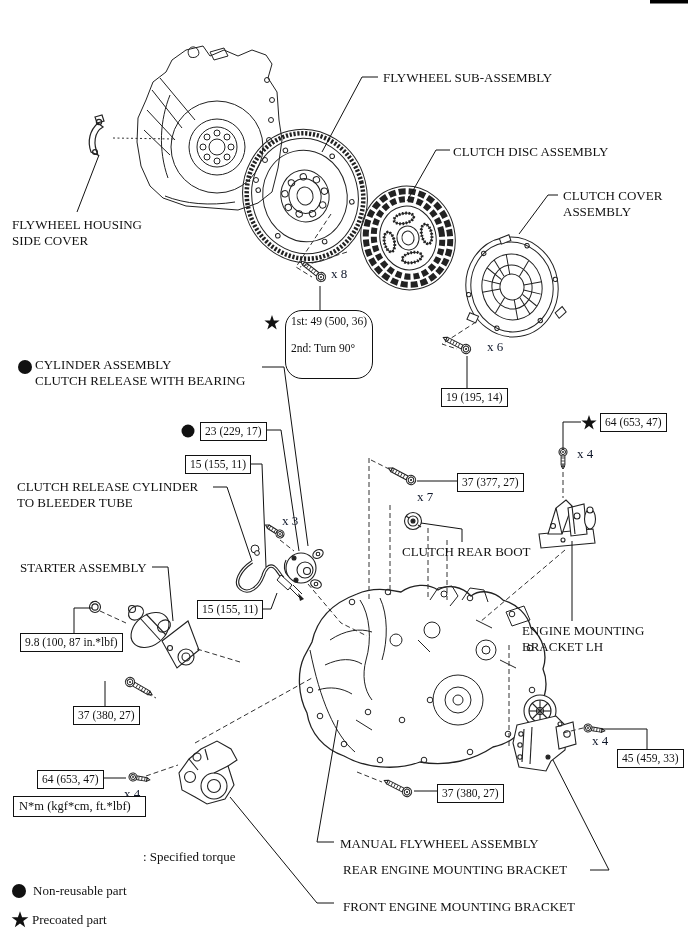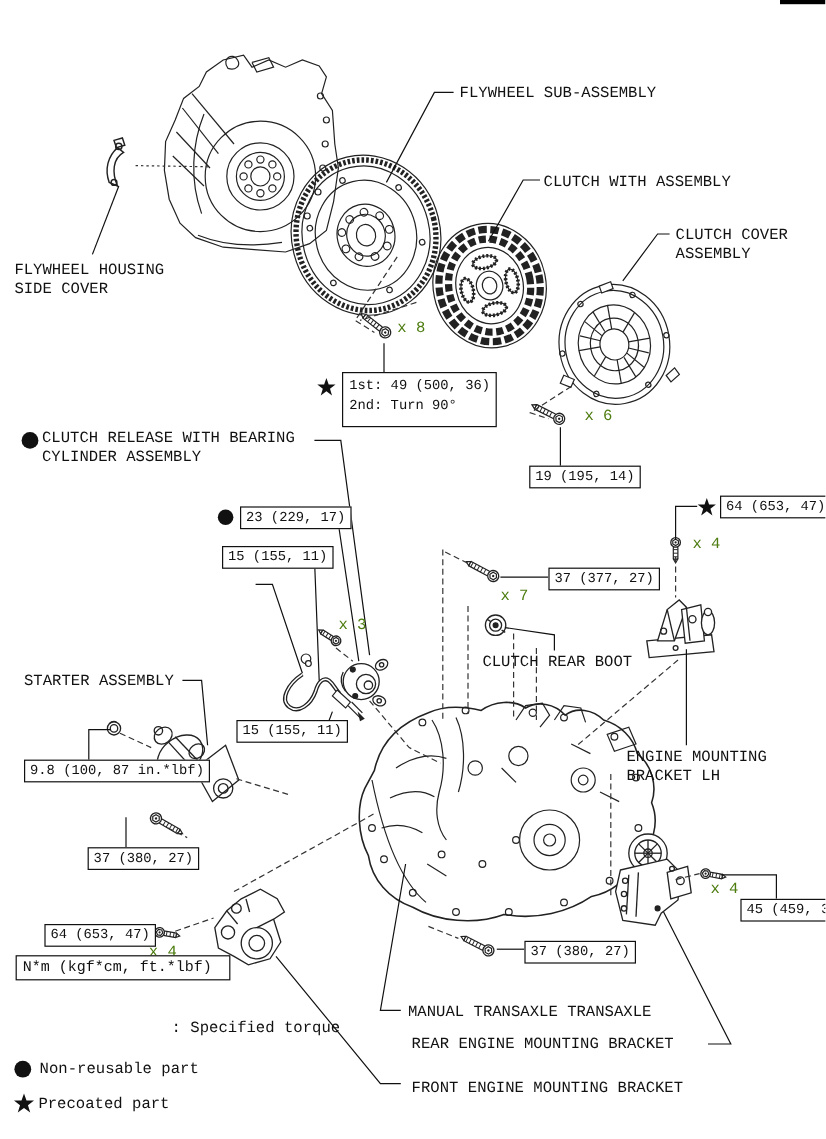--- a/index.html
+++ b/index.html
@@ -1,24 +1,24 @@
 <!DOCTYPE html>
 <html><head>
 <meta charset="utf-8">
 <style>
   html,body{margin:0;padding:0;background:#fff;}
   .canvas{position:relative;width:688px;height:949px;background:#fff;overflow:hidden;
-          font-family:Liberation Mono, monospace;color:#111;}
+          font-family:Liberation Serif, serif;color:#111;}
   .art{position:absolute;left:0;top:0;}
   .lbl{position:absolute;font-size:13px;line-height:16px;white-space:nowrap;color:#111;}
   .tq{position:absolute;border:1.3px solid #111;background:#fff;font-size:11.5px;
       line-height:13px;padding:2px 4px;white-space:nowrap;color:#111;}
-  .tq2{padding:4px 5px 10px 5px;}
-  .tq2 .l2{margin-top:4px;}
-  .cnt{position:absolute;font-size:13px;white-space:nowrap;color:#4d7c0f;}
+  .tq2{padding:4px 5px 23px 5px;border-radius:17px;}
+  .tq2 .l2{margin-top:14px;}
+  .cnt{position:absolute;font-size:13px;white-space:nowrap;color:#0f172a;}
 </style>
 </head>
 <body>
 
 <div class="canvas">
 
 <svg class="art" width="688" height="949" viewBox="0 0 688 949">
   <defs>
     <g id="bolt-l">
       <polygon points="-22,-2 -25.5,0 -22,2" fill="#fff" stroke="#222" stroke-width="1"></polygon>
@@ -362,40 +362,44 @@
     <use href="#star" xlink:href="#star" transform="translate(272,323)"></use>
     <use href="#star" xlink:href="#star" transform="translate(589,423)"></use>
     <circle cx="25" cy="367" r="7"></circle>
     <circle cx="188" cy="431" r="6.5"></circle>
     <circle cx="19" cy="891" r="7"></circle>
     <use href="#star" xlink:href="#star" transform="translate(20,920) scale(1.1)"></use>
   </g>
 </svg>
 
 <div class="lbl" style="left:383px;top:70px">FLYWHEEL SUB-ASSEMBLY</div>
-<div class="lbl" style="left:453px;top:144px">CLUTCH WITH ASSEMBLY</div>
+<div class="lbl" style="left:453px;top:144px">CLUTCH DISC ASSEMBLY</div>
 <div class="lbl" style="left:563px;top:188px">
   <div>CLUTCH COVER</div>
   <div>ASSEMBLY</div>
 </div>
 <div class="lbl" style="left:12px;top:217px">
   <div>FLYWHEEL HOUSING</div>
   <div>SIDE COVER</div>
 </div>
 <div class="lbl" style="left:35px;top:357px">
+  <div>CYLINDER ASSEMBLY</div>
   <div>CLUTCH RELEASE WITH BEARING</div>
-  <div>CYLINDER ASSEMBLY</div>
+</div>
+<div class="lbl" style="left:17px;top:479px">
+  <div>CLUTCH RELEASE CYLINDER</div>
+  <div>TO BLEEDER TUBE</div>
 </div>
 <div class="lbl" style="left:20px;top:560px">STARTER ASSEMBLY</div>
 <div class="lbl" style="left:402px;top:544px">CLUTCH REAR BOOT</div>
 <div class="lbl" style="left:522px;top:623px">
   <div>ENGINE MOUNTING</div>
   <div>BRACKET LH</div>
 </div>
-<div class="lbl" style="left:340px;top:836px">MANUAL TRANSAXLE TRANSAXLE</div>
+<div class="lbl" style="left:340px;top:836px">MANUAL FLYWHEEL ASSEMBLY</div>
 <div class="lbl" style="left:343px;top:862px">REAR ENGINE MOUNTING BRACKET</div>
 <div class="lbl" style="left:343px;top:899px">FRONT ENGINE MOUNTING BRACKET</div>
 
 <div class="tq tq2" style="left:285px;top:310px">
   <div>1st: 49 (500, 36)</div>
   <div class="l2">2nd: Turn 90°</div>
 </div>
 <div class="tq" style="left:441px;top:388px">19 (195, 14)</div>
 <div class="tq" style="left:200px;top:422px">23 (229, 17)</div>
 <div class="tq" style="left:185px;top:455px">15 (155, 11)</div>

